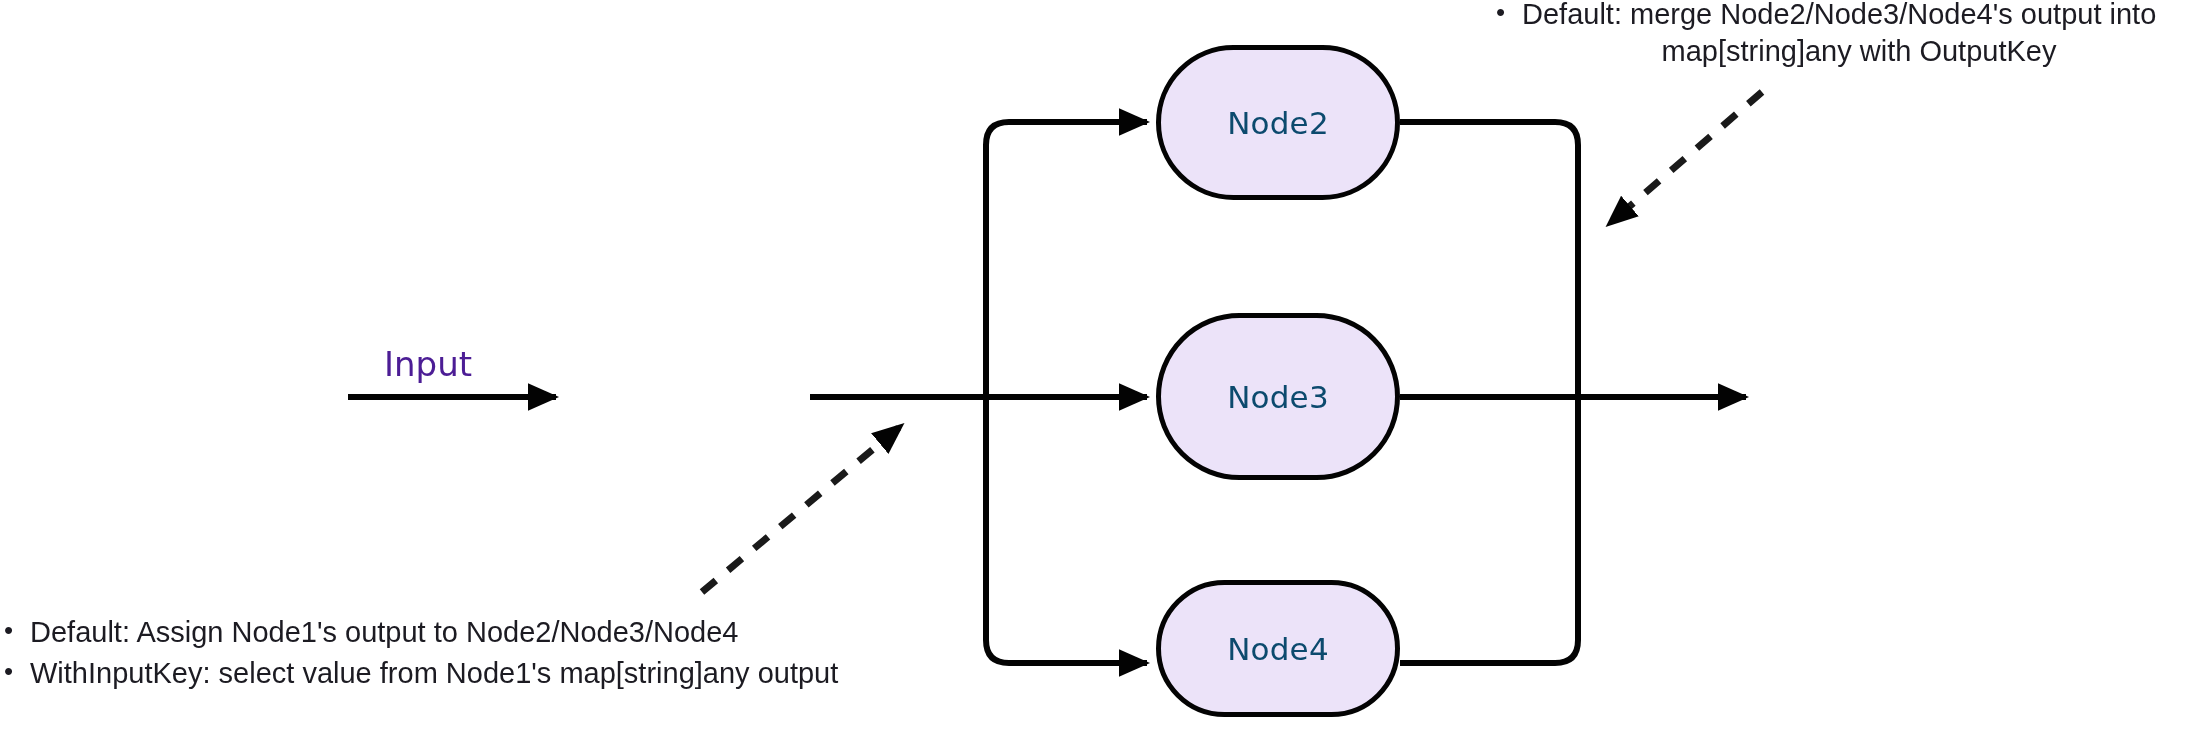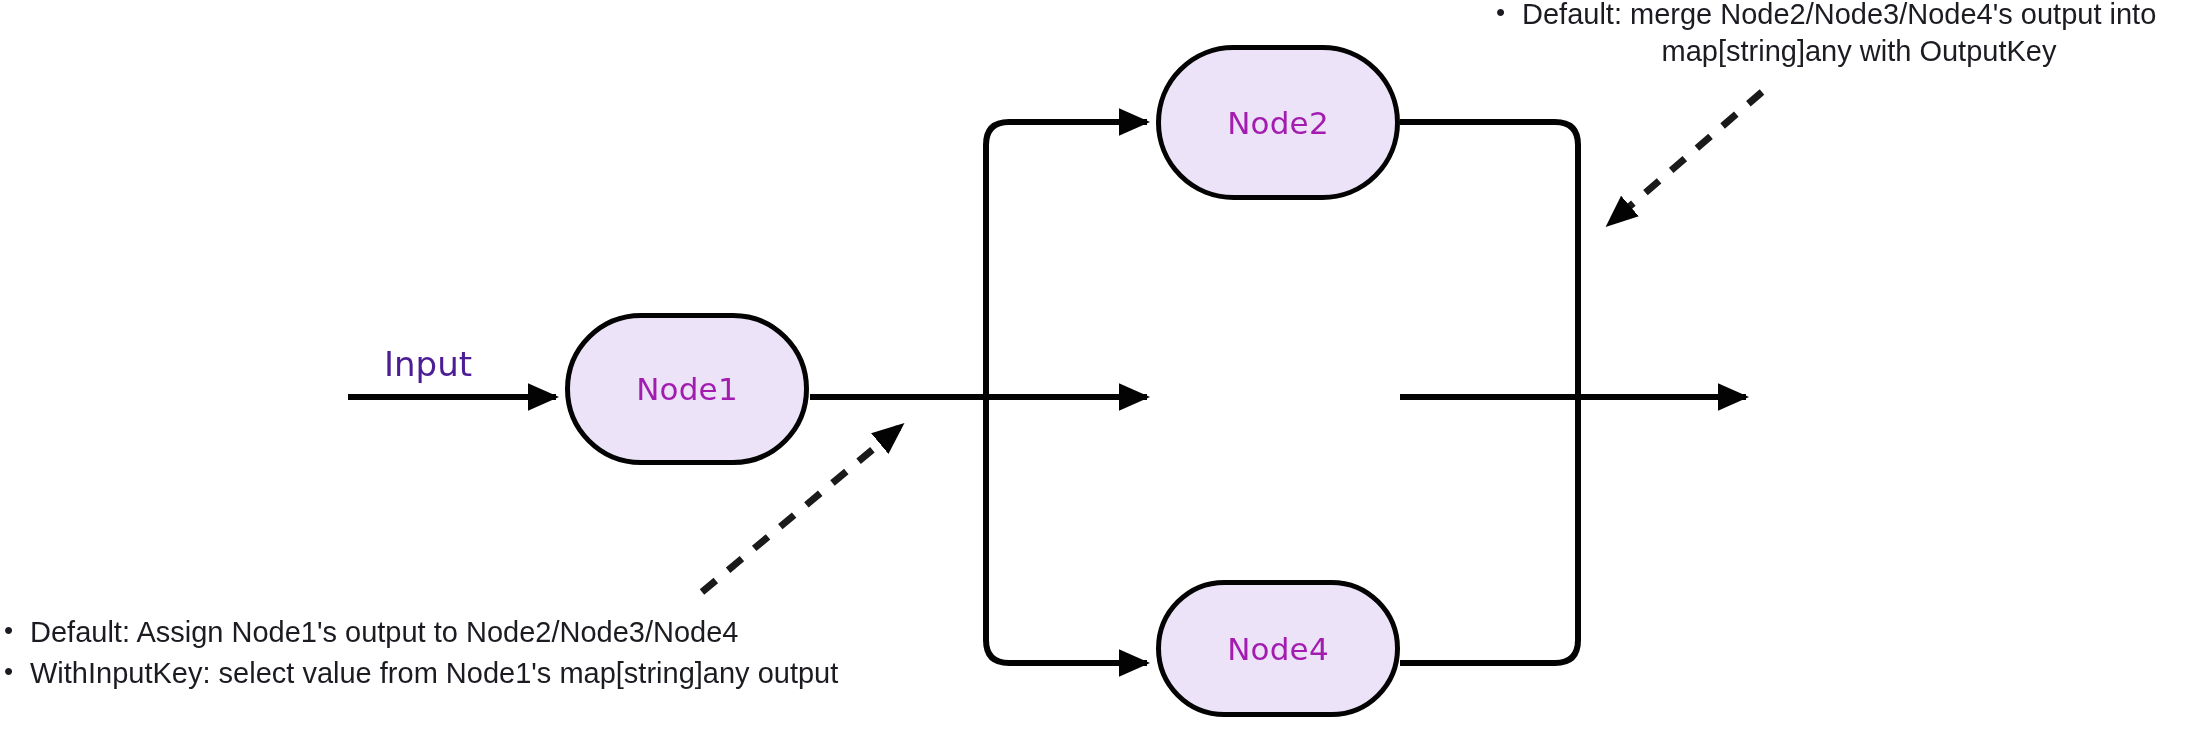--- a/index.html
+++ b/index.html
@@ -35,21 +35,21 @@
     background: #ece3f9;
     border: 5px solid #030303;
     border-radius: 999px;
     display: flex;
     align-items: center;
     justify-content: center;
   }
   .node-label {
     font-family: "DejaVu Sans", sans-serif;
     font-size: 31px;
-    color: #a21caf;
+    color: #0c4a6e;
     letter-spacing: 0.2px;
     white-space: nowrap;
   }
 
   #node1 { left: 565px;  top: 313px; width: 244px; height: 152px; }
   #node2 { left: 1156px; top: 45px;  width: 244px; height: 155px; }
   #node3 { left: 1156px; top: 313px; width: 244px; height: 167px; }
   #node4 { left: 1156px; top: 580px; width: 244px; height: 137px; }
   #node5 { left: 1755px; top: 313px; width: 244px; height: 152px; }
 
@@ -146,28 +146,28 @@
 
       <path d="M 1578 397 L 1746 397" marker-end="url(#arrow-solid)"></path>
     </g>
 
     <g fill="none" stroke="#1a1a1a" stroke-width="7" stroke-linecap="butt">
       <path d="M 702 592 L 902 425" stroke-dasharray="18 16" marker-end="url(#arrow-dashed)"></path>
       <path d="M 1762 92 L 1608 225" stroke-dasharray="18 16" marker-end="url(#arrow-dashed)"></path>
     </g>
   </svg>
 
-  <div class="node" id="node1">
-    <span class="node-label">Node1</span>
-  </div>
 
   <div class="node" id="node2">
     <span class="node-label">Node2</span>
   </div>
 
+  <div class="node" id="node3">
+    <span class="node-label">Node3</span>
+  </div>
 
   <div class="node" id="node4">
     <span class="node-label">Node4</span>
   </div>
 
 
   <div class="free-text" id="input-label">Input</div>
 
   <div class="note" id="note-top-right">
     <div class="note-row">

